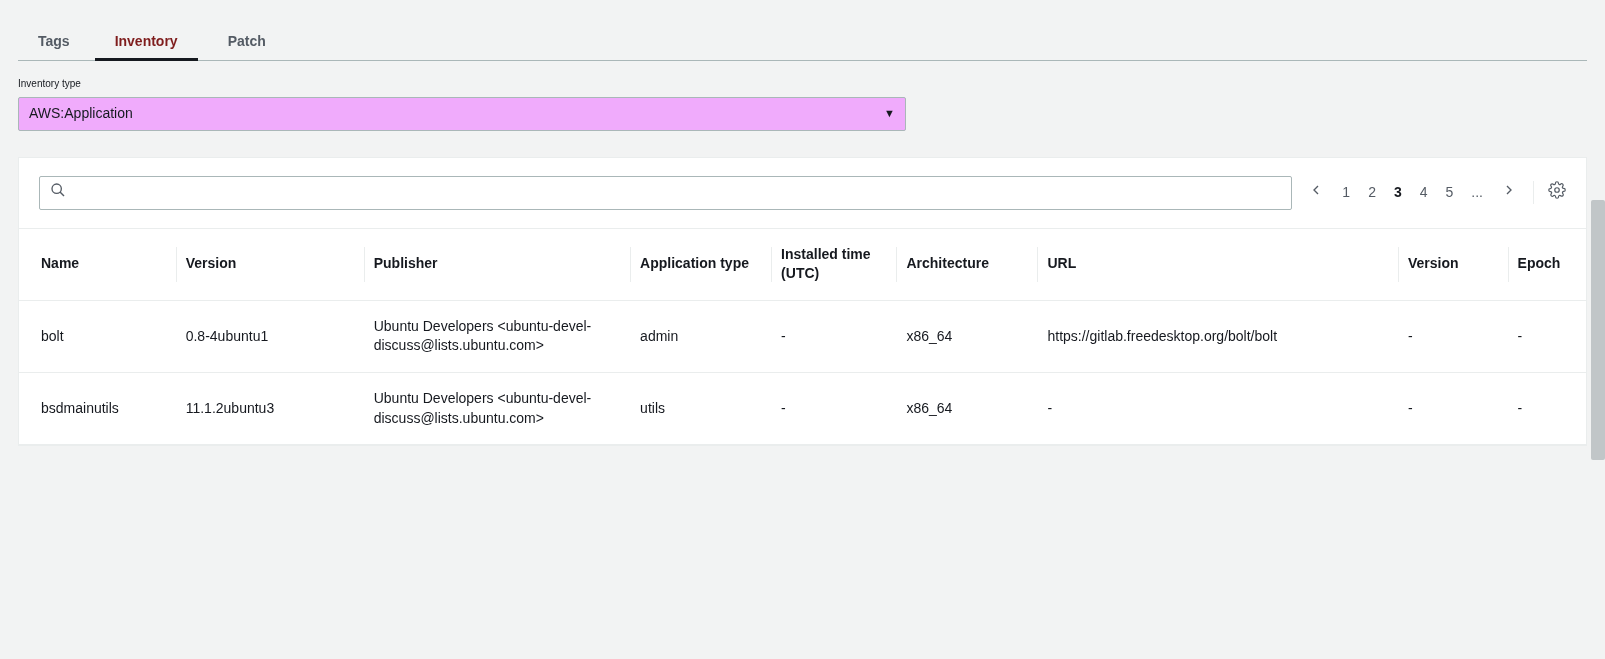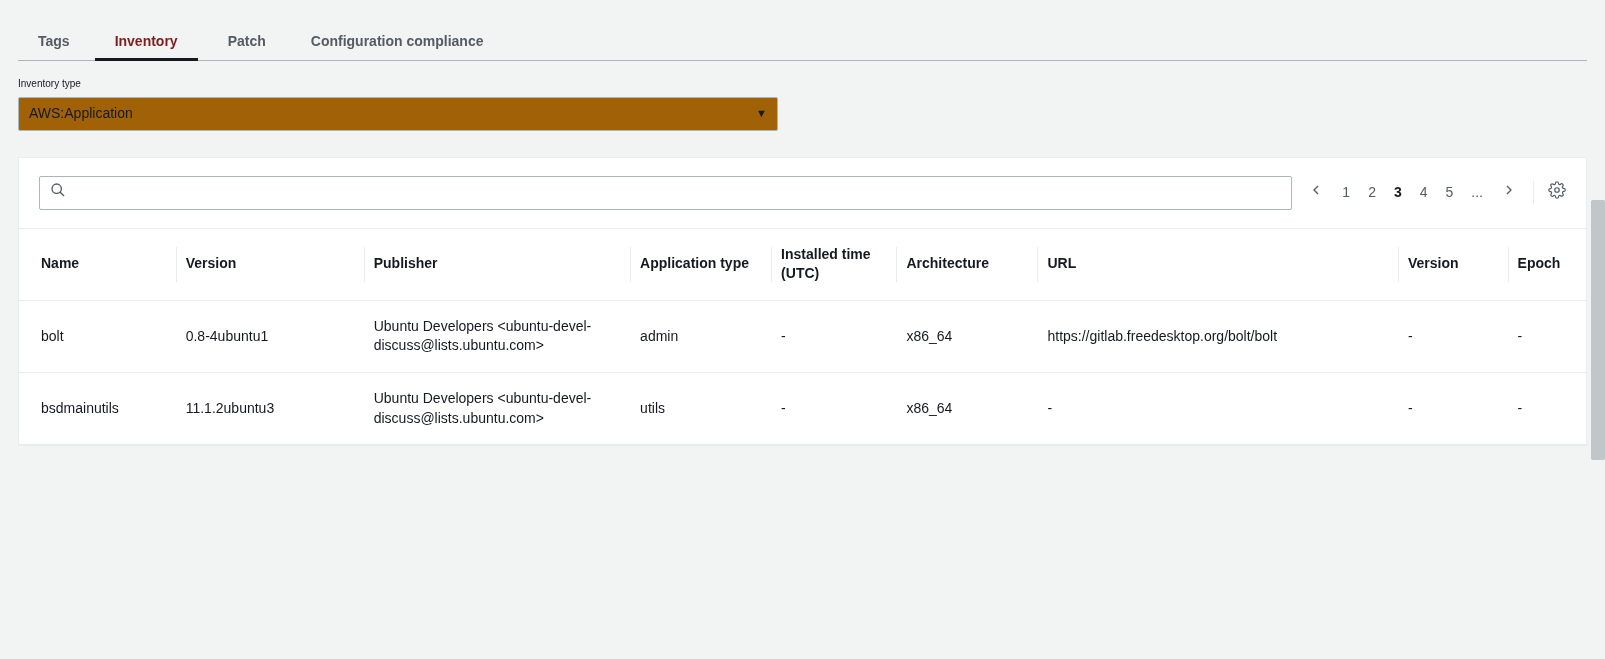--- a/index.html
+++ b/index.html
@@ -41,23 +41,23 @@
     content: "";
     position: absolute;
     left: 0; right: 0; bottom: -1px;
     height: 3px;
     background: #16191f;
   }
   
   .field-row { margin-top: 16px; }
   .field-label { font-size: 10px; color: #16191f; margin-bottom: 6px; }
   .select {
-    width: 760px;
+    width: 888px;
     height: 34px;
-    background: #a16207;
+    background: #f0abfc;
     border: 1px solid #aab7b8;
     border-radius: 2px;
     display: flex;
     align-items: center;
     padding: 0 10px;
     justify-content: space-between;
     cursor: pointer;
   }
   .select .caret { font-size: 11px; color: #16191f; }
   
@@ -150,21 +150,20 @@
 <div class="page">
 
   <div class="tabnav">
     <div class="tab">Tags</div>
     <div class="sep"></div>
     <div class="tab active">Inventory</div>
     <div class="sep"></div>
     <div class="sep"></div>
     <div class="tab">Patch</div>
     <div class="sep"></div>
-    <div class="tab">Configuration compliance</div>
   </div>
 
   <div class="field-row">
     <div class="field-label">Inventory type</div>
     <div class="select">
       <span>AWS:Application</span>
       <span class="caret">▼</span>
     </div>
   </div>
 

